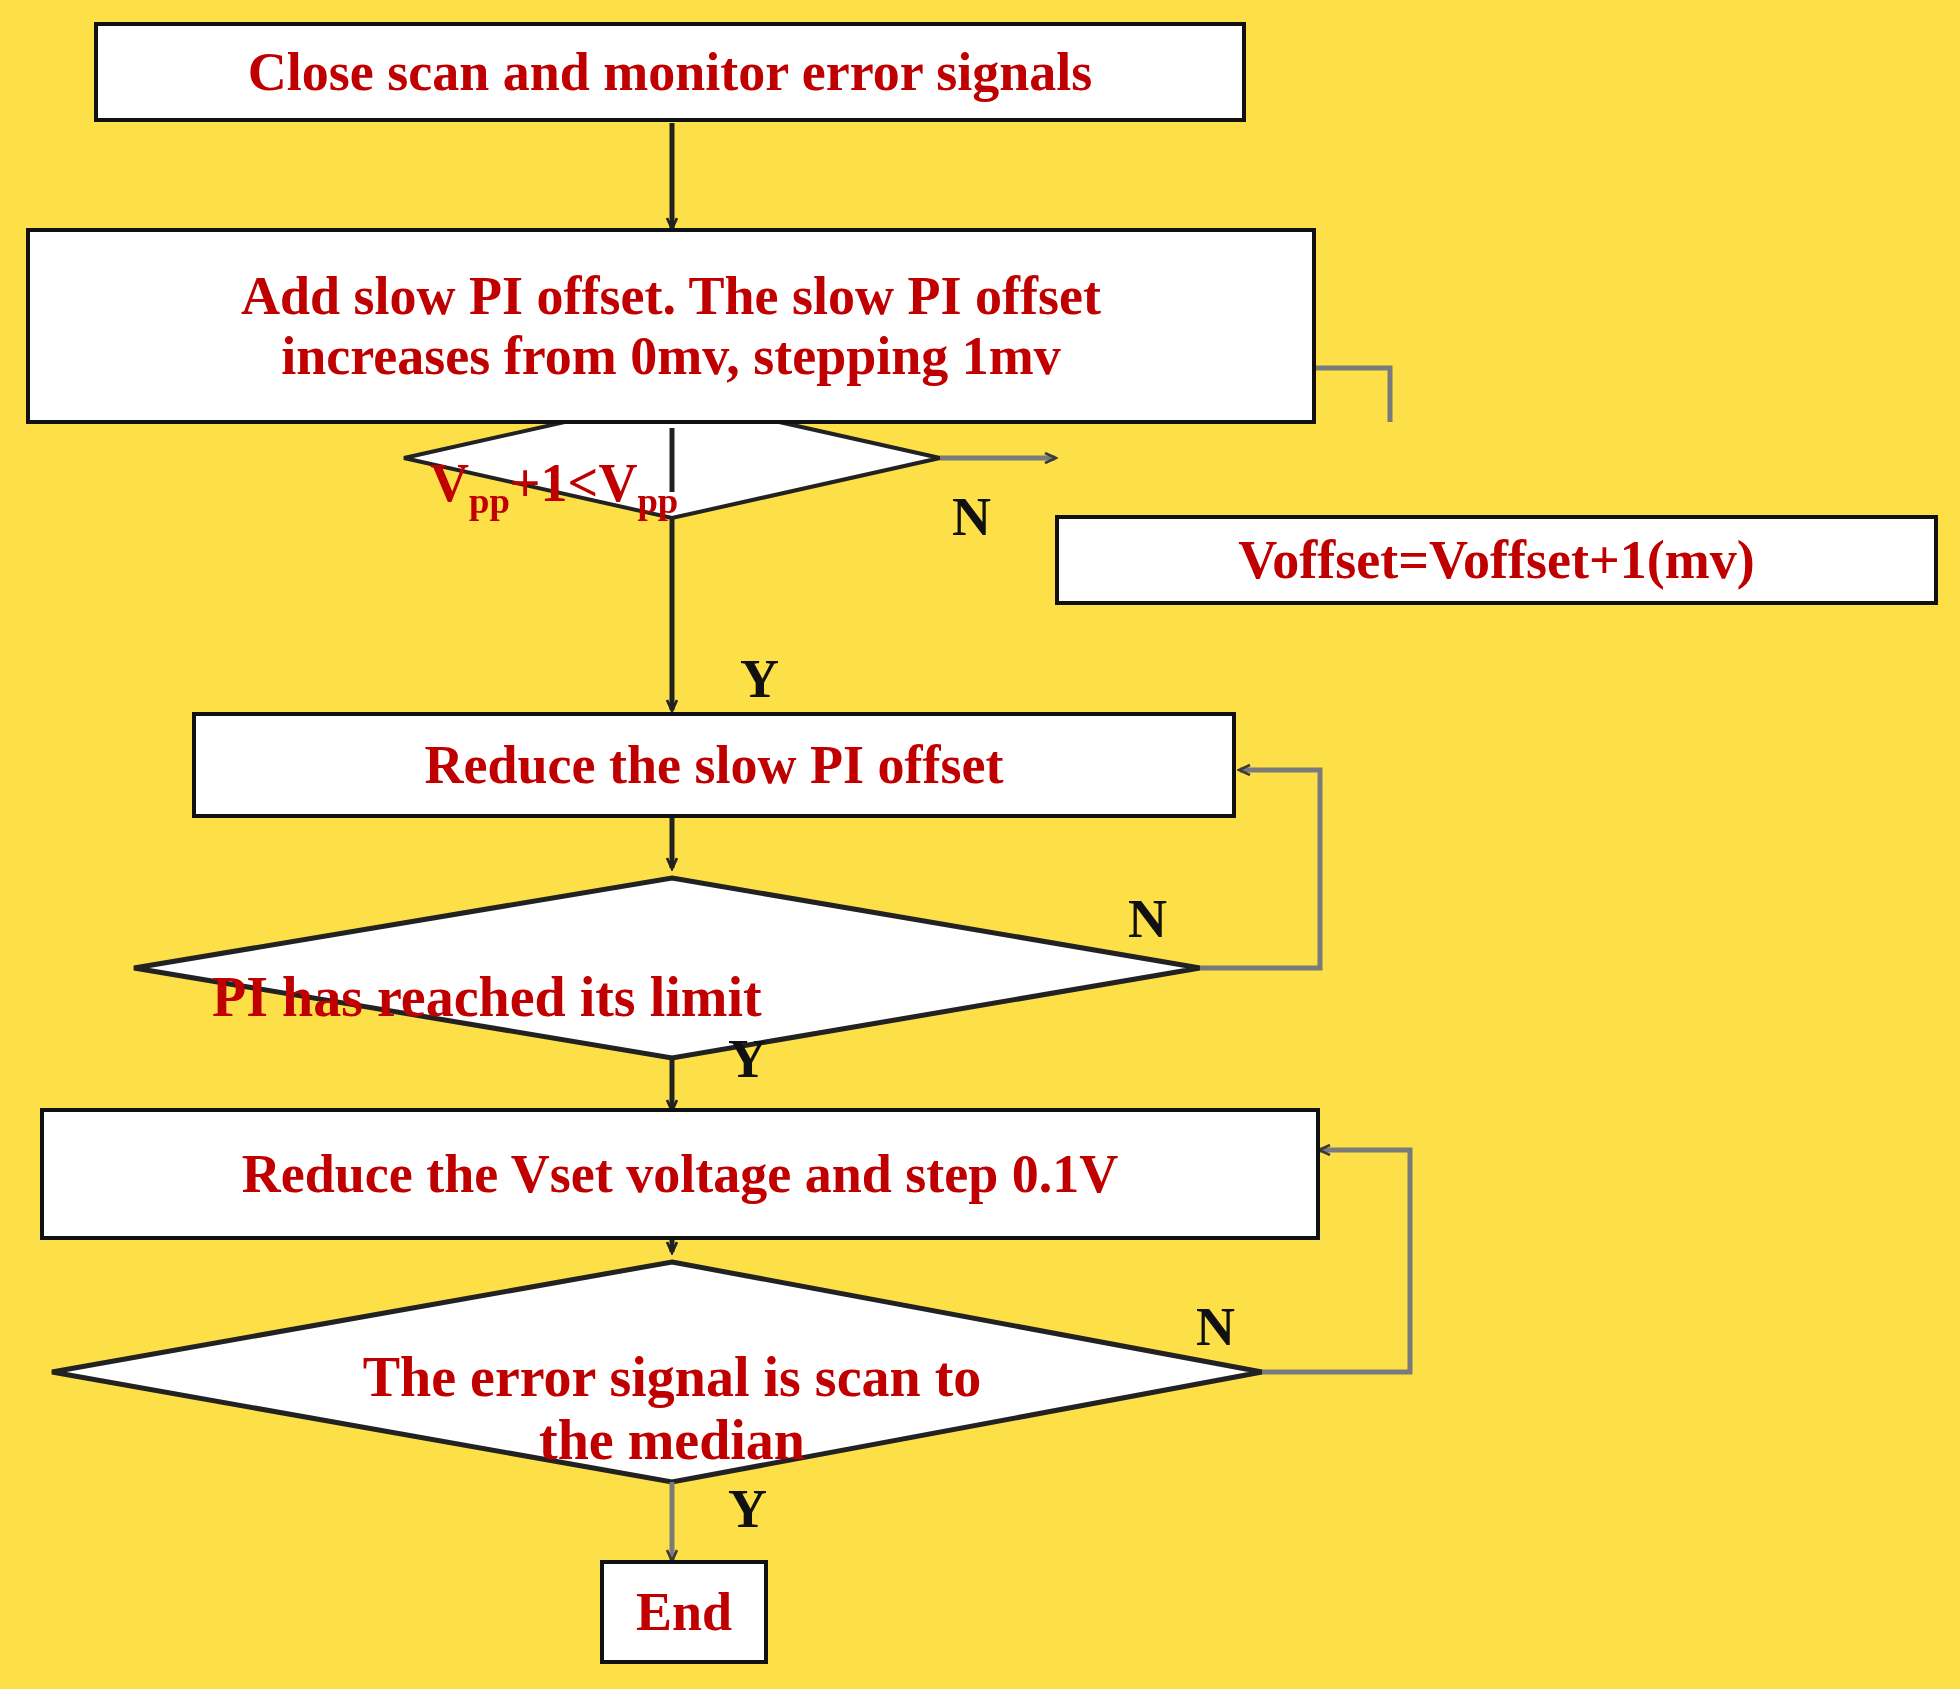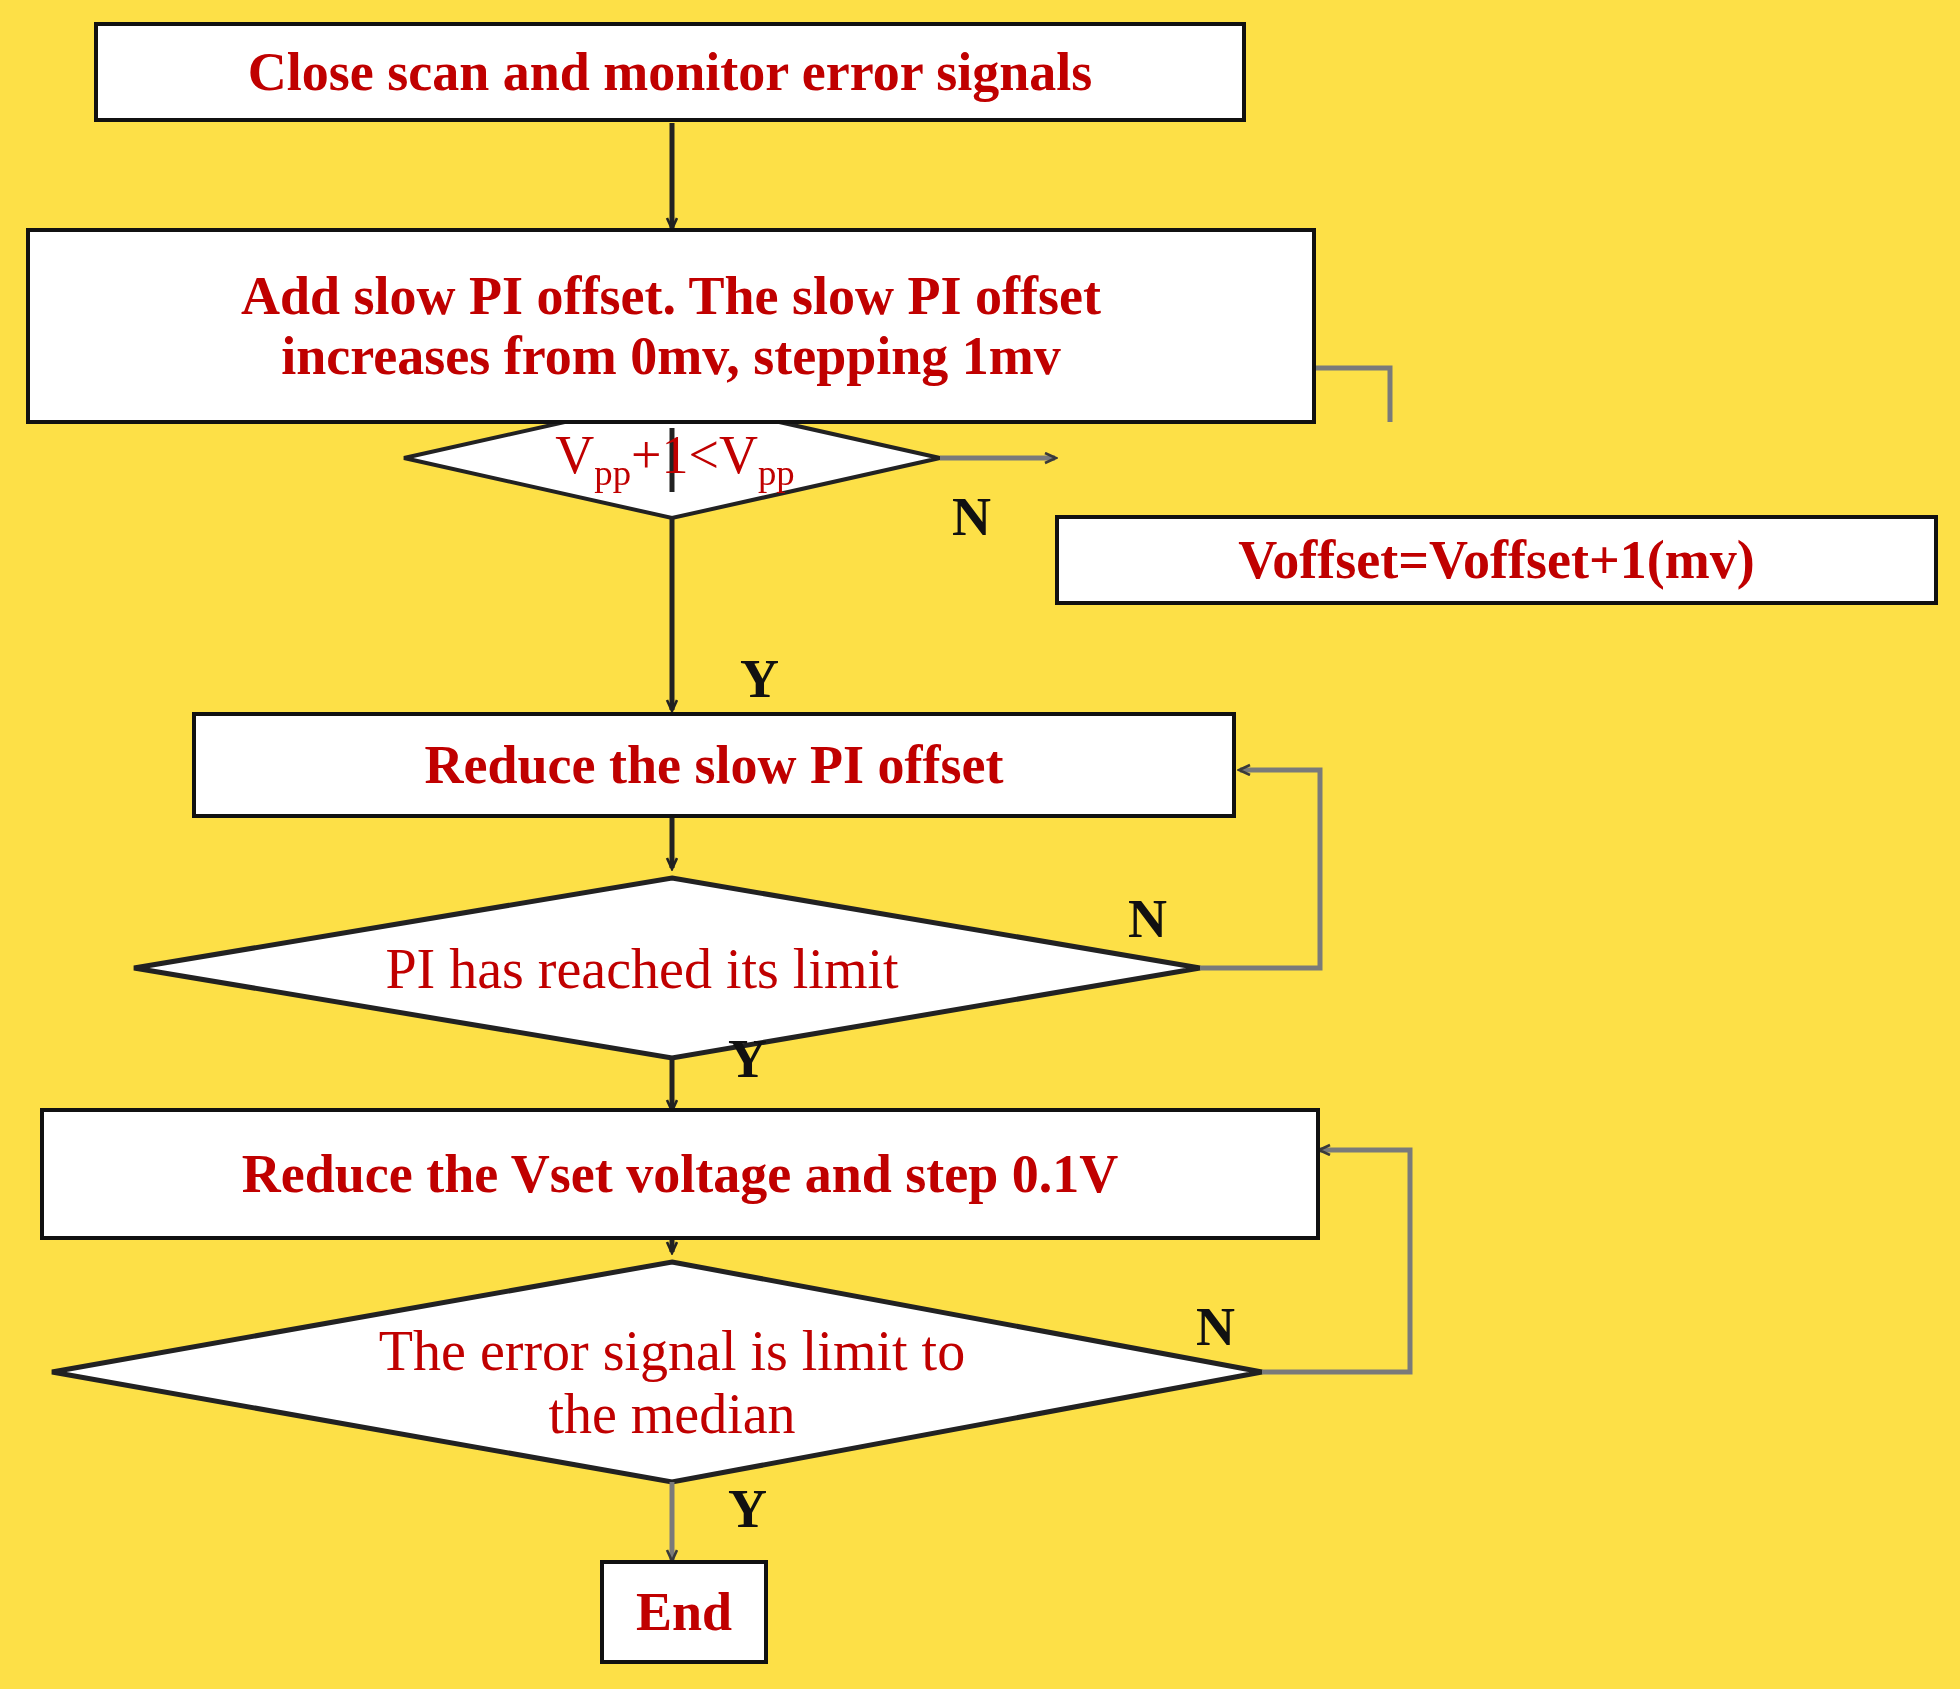--- a/index.html
+++ b/index.html
@@ -27,26 +27,27 @@
     line-height: 1.12;
   }
   .proc {
     border: 4px solid #111111;
     background: #ffffff;
   }
   .decision-label {
     position: absolute;
     display: flex;
     align-items: center;
-    justify-content: center;
+    justify-content: flex-start;
     text-align: center;
     color: #c00000;
-    font-weight: normal;
+    font-weight: bold;
     line-height: 1.12;
     pointer-events: none;
+    margin-top: 28px;
   }
   .branch-label {
     position: absolute;
     color: #111111;
     font-weight: bold;
     font-family: "Liberation Serif", "DejaVu Serif", serif;
   }
   svg.edges {
     position: absolute;
     left: 0;
@@ -137,21 +138,21 @@
     <span>
       <span>V</span><span class="sub">pp</span><span>+1&lt;V</span><span class="sub">pp</span>
     </span>
   </div>
 
   <div class="decision-label" style="left:212px; top:938px; width:860px; height:62px; font-size:56px;">
     <span>PI has reached its limit</span>
   </div>
 
   <div class="decision-label" style="left:212px; top:1318px; width:920px; height:130px; font-size:56px; flex-direction:column;">
-    <span>The error signal is limit to</span>
+    <span>The error signal is scan to</span>
     <span>the median</span>
   </div>
 
   <div class="branch-label" style="left:952px; top:486px; font-size:54px;">N</div>
 
   <div class="branch-label" style="left:740px; top:648px; font-size:54px;">Y</div>
 
   <div class="branch-label" style="left:1128px; top:888px; font-size:54px;">N</div>
 
   <div class="branch-label" style="left:728px; top:1028px; font-size:54px;">Y</div>

